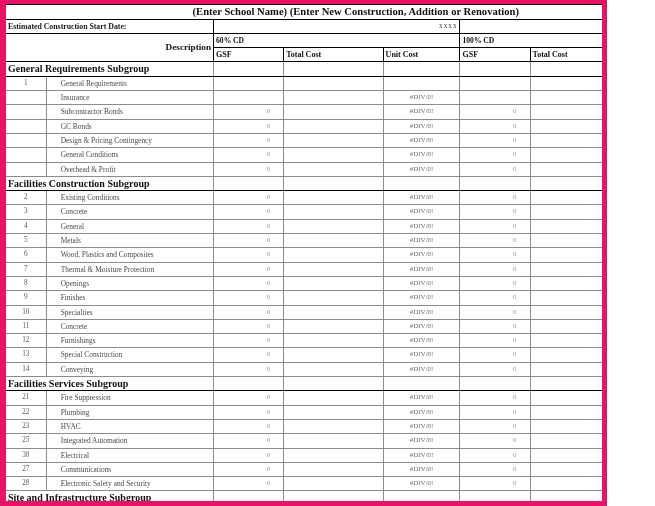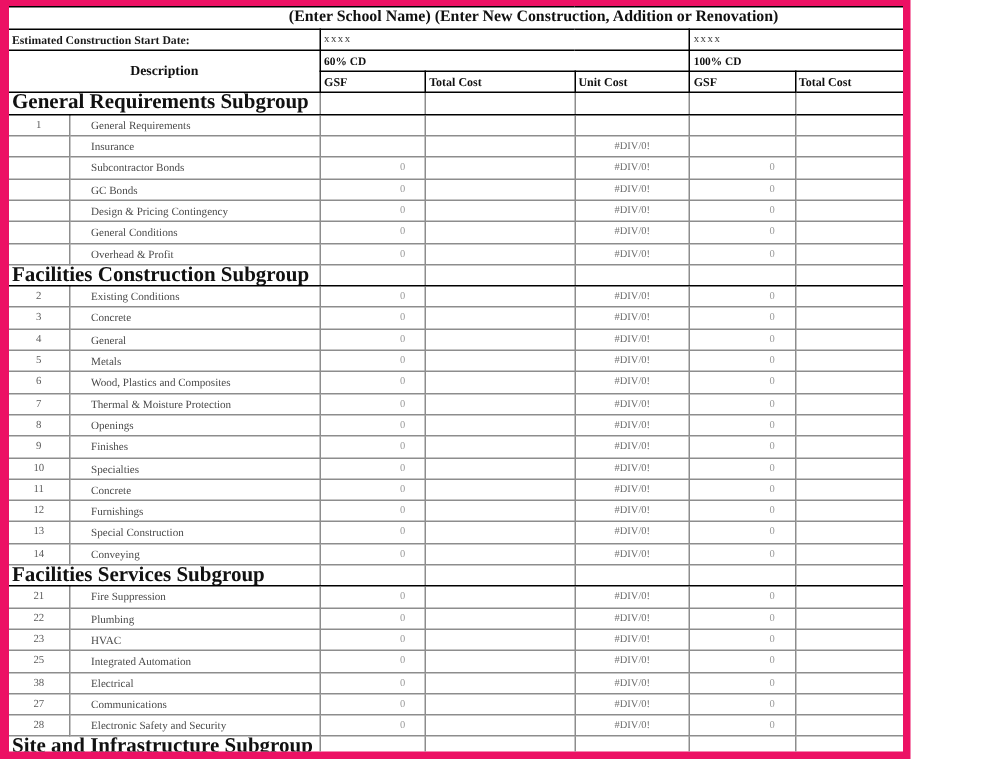--- a/index.html
+++ b/index.html
@@ -70,45 +70,45 @@
   .startdate-cell{
     height:16px;line-height:16px;
     text-align:left;
     font-size:7.8px;
     font-weight:bold;
     color:#1a1a1a;
     border:1px solid #000 !important;
   }
   .xcell{
     height:16px;line-height:16px;
-    text-align:left;font-size:7.2px;
+    text-align:right;font-size:7.2px;
     letter-spacing:1px;
     color:#444;
     border:1px solid #000 !important;
   }
   .phase-cell{
     height:13px;line-height:13px;
     text-align:left;font-size:7.6px;font-weight:bold;color:#111;
     border:1px solid #000 !important;
   }
   .desc-head{
-    text-align:center;
+    text-align:right;
     font-size:9.2px;font-weight:bold;color:#111;
     border:1px solid #000 !important;
   }
   .col-head{
     height:18px;line-height:18px;
     text-align:left;
     font-size:8px;font-weight:bold;color:#111;
     border:1px solid #000 !important;
   }
 
   
   .group-head{
-    font-size:14px;
+    font-size:10px;
     font-weight:bold;
     color:#111;
     border-top:1px solid #000 !important;
     border-bottom:1px solid #000 !important;
   }
   .num{ text-align:center; color:#5d5d5d; font-size:7.2px; }
   .desc{ padding-left:14px !important; color:#4a4a4a; }
   .val{ text-align:right; color:#9a9a9a; font-size:7px; padding-right:13px !important;}
   .err{ text-align:center; color:#6f6f6f; font-size:7px; }
   .thickL{ border-left:1.6px solid #111 !important; }

